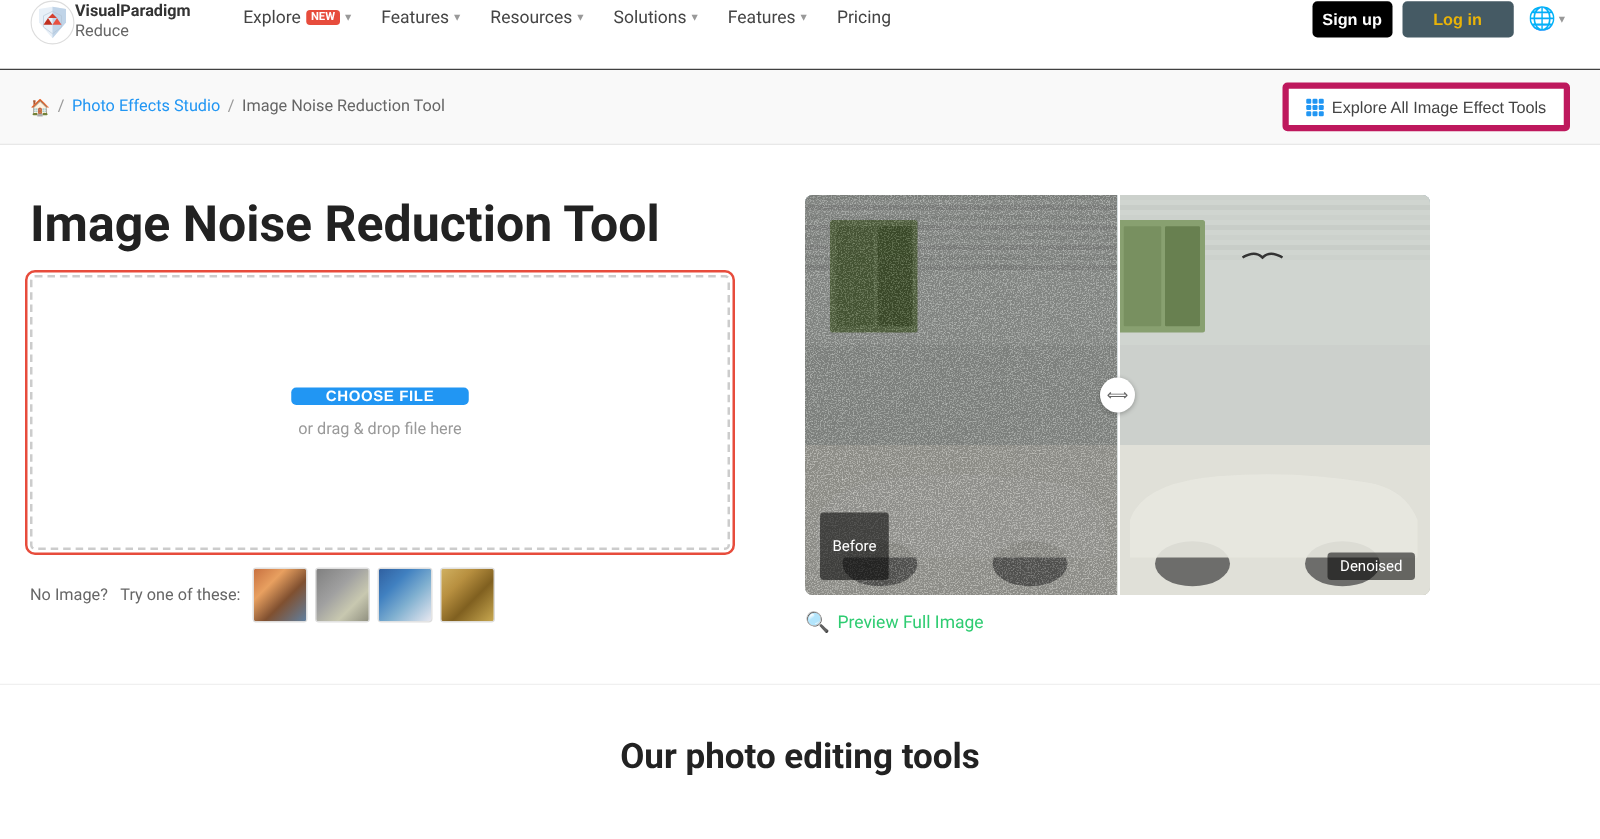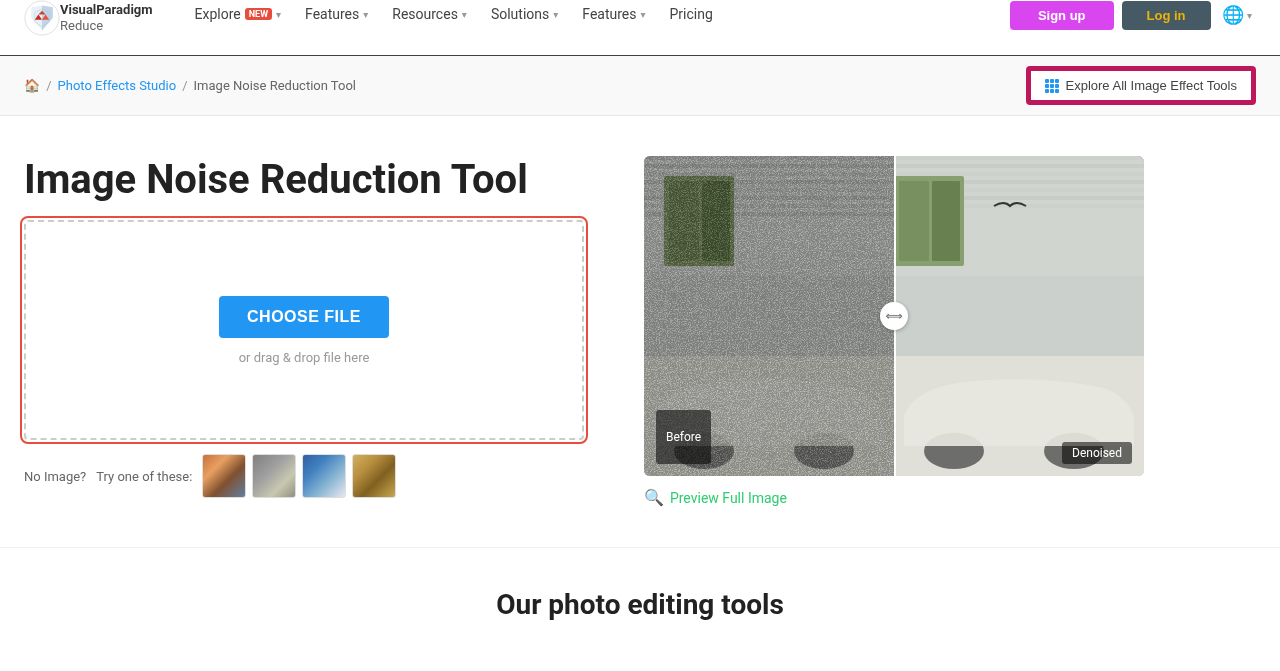--- a/index.html
+++ b/index.html
@@ -62,25 +62,25 @@
     .nav-chevron {
       font-size: 10px;
       color: #999;
     }
     .nav-actions {
       display: flex;
       align-items: center;
       gap: 8px;
     }
     .btn-signup {
-      background: #d946ef;
+      background: #000000;
       color: #fff;
       border: none;
       border-radius: 4px;
-      padding: 7px 28px;
+      padding: 7px 8px;
       font-size: 13px;
       font-weight: 600;
       cursor: pointer;
     }
     .btn-login {
       background: #455a64;
       color: #eab308;
       border: none;
       border-radius: 4px;
       padding: 7px 25px;
@@ -183,22 +183,22 @@
       background: #fff;
       margin-bottom: 14px;
       cursor: pointer;
       gap: 12px;
     }
     .btn-choose-file {
       background: #2196F3;
       color: #fff;
       border: none;
       border-radius: 4px;
-      padding: 12px 28px;
-      font-size: 16px;
+      padding: 0 28px;
+      font-size: 12px;
       font-weight: 700;
       letter-spacing: 0.5px;
       cursor: pointer;
       text-transform: uppercase;
     }
     .drag-drop-text {
       font-size: 13px;
       color: #999;
     }
     .sample-row {

